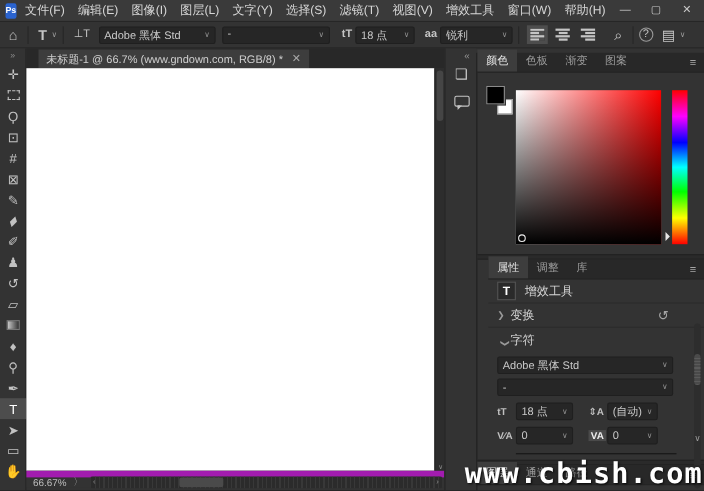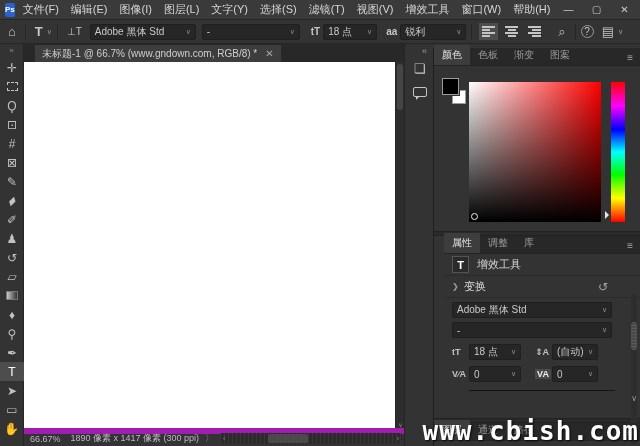--- a/index.html
+++ b/index.html
@@ -254,21 +254,20 @@
   </div>
 
   <div id="canvas"></div>
   <div id="v-scroll">
     <div class="thumb"></div>
     <div class="down">∨</div>
   </div>
 
   <div id="statusbar">
     <span id="status-zoom">66.67%</span>
-    <span id="status-info">1890 像素 x 1417 像素 (300 ppi)</span>
     <span id="status-arrow">〉</span>
     <div id="h-scroll">
       <span class="larr">‹</span>
       <span class="track">
         <span class="thumb"></span>
       </span>
       <span class="rarr">›</span>
     </div>
   </div>
 
@@ -314,20 +313,24 @@
         <span class="panel-menu">≡</span>
       </div>
       <div class="prop-row">
         <span class="layer-badge">T</span>
         <span>增效工具</span>
       </div>
       <div class="prop-row">
         <span class="sec-chev">❯</span>
         <span>变换</span>
         <span class="reset-icon">↺</span>
+      </div>
+      <div class="prop-row" style="border-bottom:none;">
+        <span class="sec-chev" style="transform:rotate(-90deg);display:inline-block;">❮</span>
+        <span>字符</span>
       </div>
       <div class="dd prop-dd">
         <span>Adobe 黑体 Std</span>
           <span class="arr">∨</span>
       </div>
       <div class="dd prop-dd">
         <span>-</span>
           <span class="arr">∨</span>
       </div>
       <div class="mini-row">

